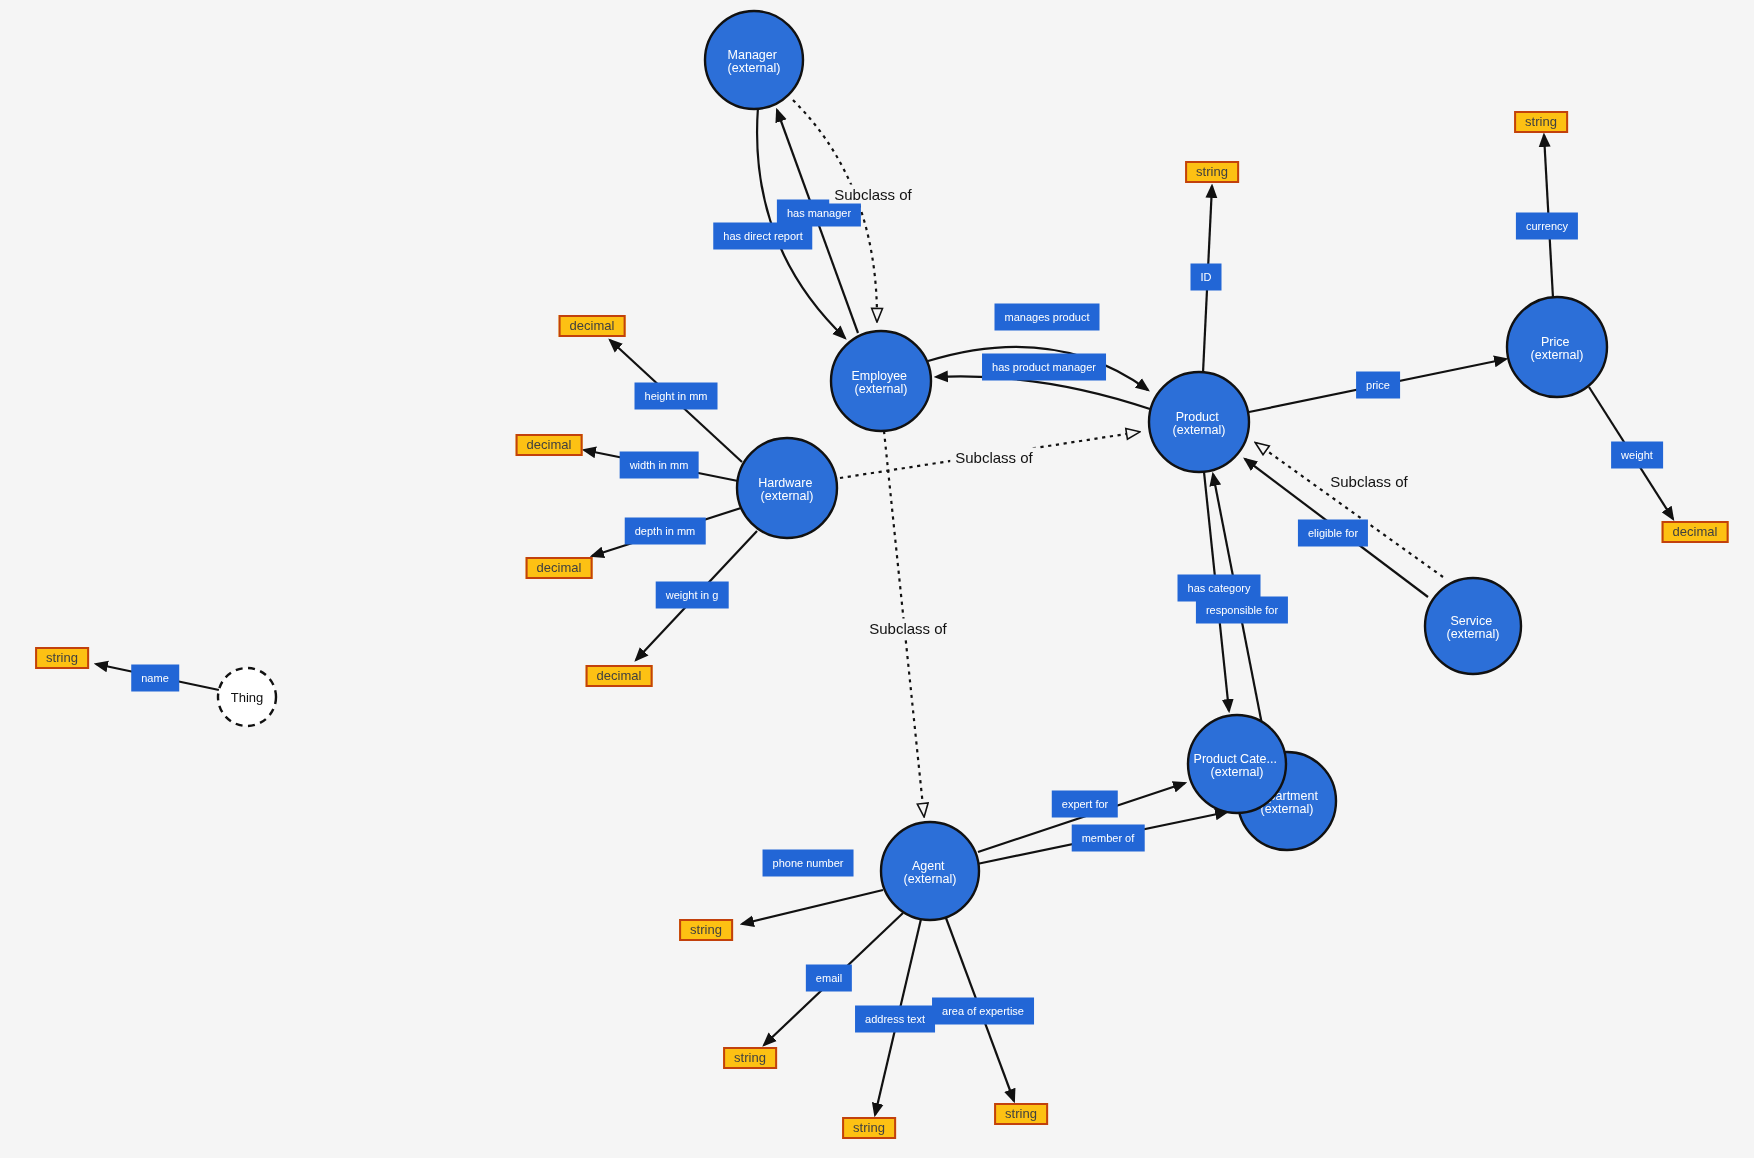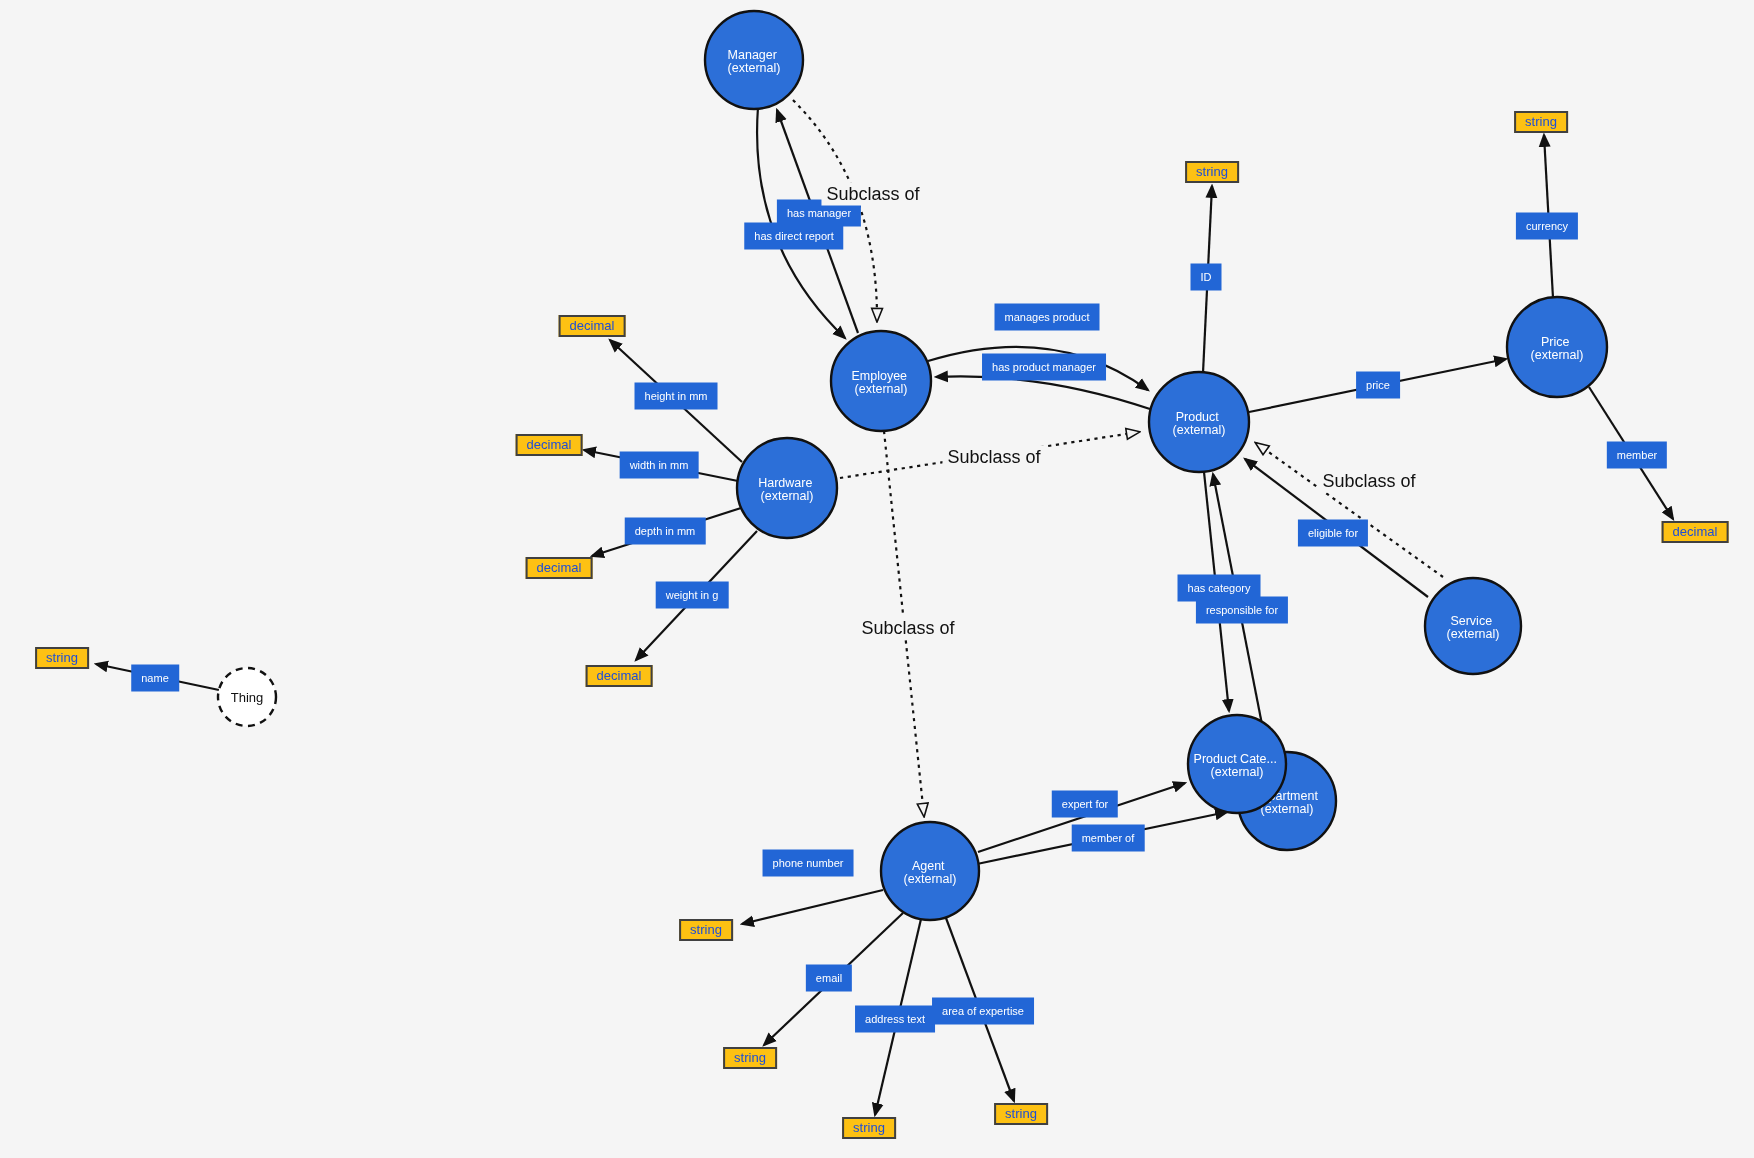--- a/index.html
+++ b/index.html
@@ -7,25 +7,25 @@
   .canvas svg{position:absolute;left:0;top:0;width:100%;height:100%;}
   #labels-layer{position:absolute;left:0;top:0;width:100%;height:100%;}
   .edge-label{
     position:absolute;transform:translate(-50%,-50%);
     background:var(--label-fill,#2266d6);color:var(--label-text,#fff);
     font-size:11px;line-height:15px;padding:6px 10px;white-space:nowrap;
   }
   .subclass-label{
     position:absolute;transform:translate(-50%,-50%);
     color:#111;background:var(--bg,#f5f5f5);
-    font-size:18px;padding:1px 5px;white-space:nowrap;
+    font-size:15px;padding:1px 5px;white-space:nowrap;
   }
   .datatype{
     position:absolute;transform:translate(-50%,-50%);
-    background:var(--dt-fill,#fdc113);border:2px solid #404040;color:#1d4ed8;
+    background:var(--dt-fill,#fdc113);border:2px solid #c2410c;color:#404040;
     font-size:13px;line-height:18px;padding:0 9px;white-space:nowrap;
   }
   .node-text{font-family:"Liberation Sans",sans-serif;}
 </style>
 </head>
 <body>
 
 <div class="canvas">
   <svg id="graph-svg" viewBox="0 0 1754 1158">
       <defs>
@@ -117,27 +117,27 @@
         <tspan x="1237" y="775.5">(external)</tspan></text>
       </g>
       <g>
       <circle cx="247" cy="697" r="29" fill="#ffffff" stroke="#111111" stroke-width="2.4" stroke-dasharray="7 5.5"></circle>
       <text class="node-text" text-anchor="middle" font-size="13" fill="#111111">
         <tspan x="247" y="701.5">Thing</tspan></text>
       </g>
     </svg>
   <div id="labels-layer">
       <div class="edge-label" style="left:819px;top:213px">has manager</div>
-      <div class="edge-label" style="left:794px;top:236px">has direct report</div>
+      <div class="edge-label" style="left:763px;top:236px">has direct report</div>
       <div class="edge-label" style="left:1047px;top:317px">manages product</div>
       <div class="edge-label" style="left:1044px;top:367px">has product manager</div>
       <div class="edge-label" style="left:1206px;top:277px">ID</div>
       <div class="edge-label" style="left:1378px;top:385px">price</div>
       <div class="edge-label" style="left:1547px;top:226px">currency</div>
-      <div class="edge-label" style="left:1637px;top:455px">member</div>
+      <div class="edge-label" style="left:1637px;top:455px">weight</div>
       <div class="edge-label" style="left:676px;top:396px">height in mm</div>
       <div class="edge-label" style="left:659px;top:465px">width in mm</div>
       <div class="edge-label" style="left:665px;top:531px">depth in mm</div>
       <div class="edge-label" style="left:692px;top:595px">weight in g</div>
       <div class="edge-label" style="left:1333px;top:533px">eligible for</div>
       <div class="edge-label" style="left:1219px;top:588px">has category</div>
       <div class="edge-label" style="left:1242px;top:610px">responsible for</div>
       <div class="edge-label" style="left:1085px;top:804px">expert for</div>
       <div class="edge-label" style="left:1108px;top:838px">member of</div>
       <div class="edge-label" style="left:808px;top:863px">phone number</div>

